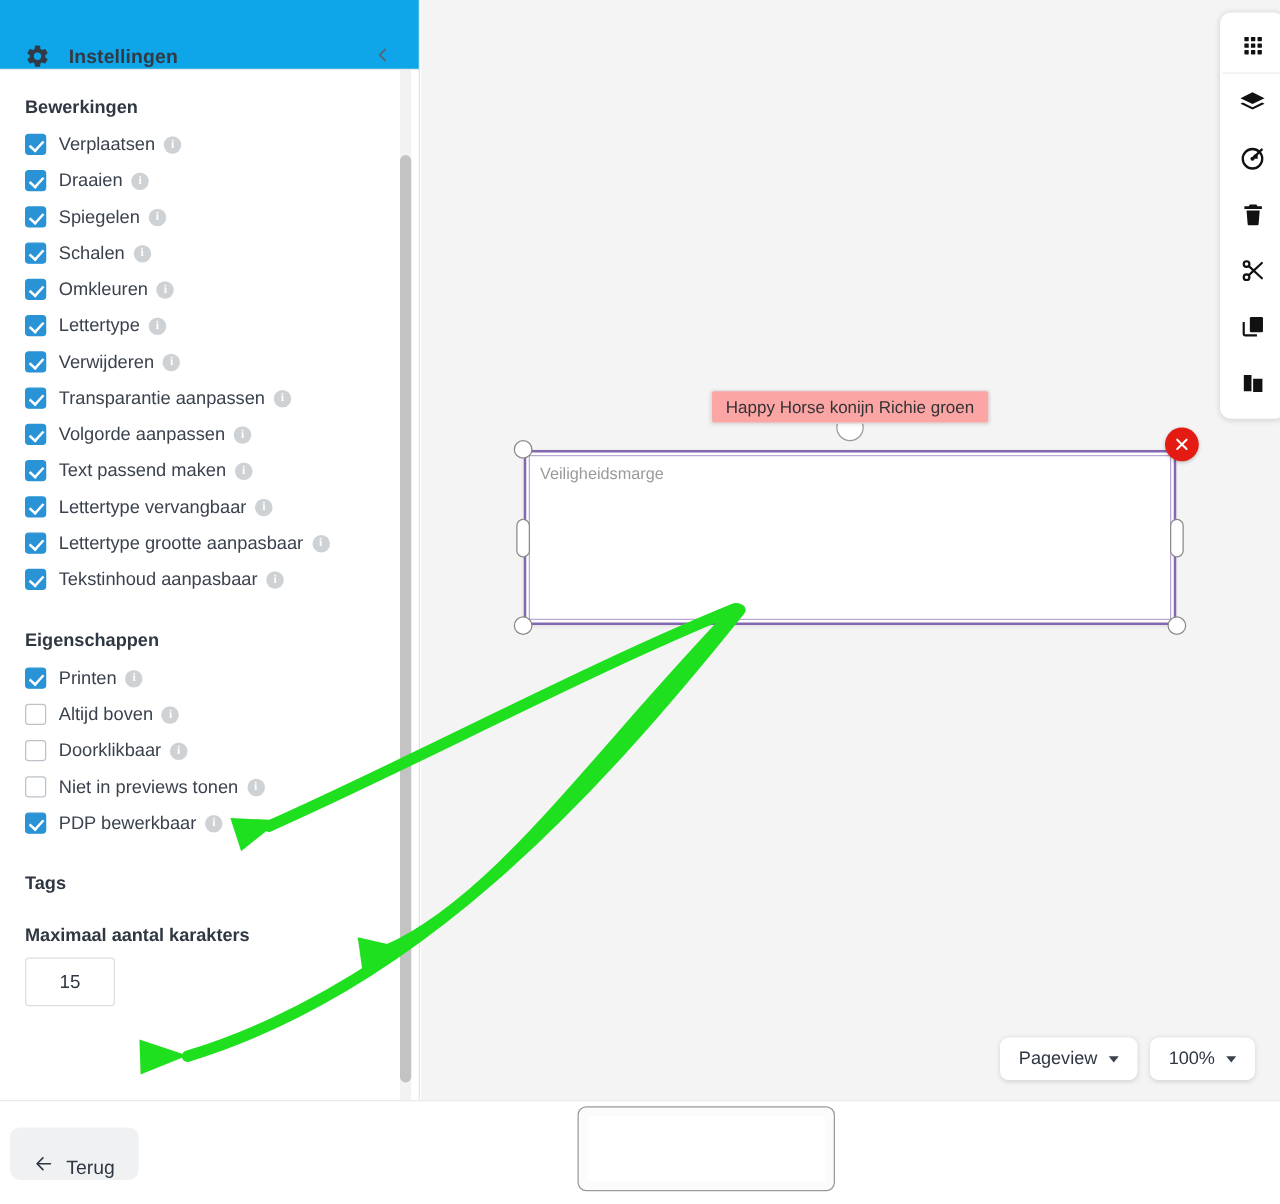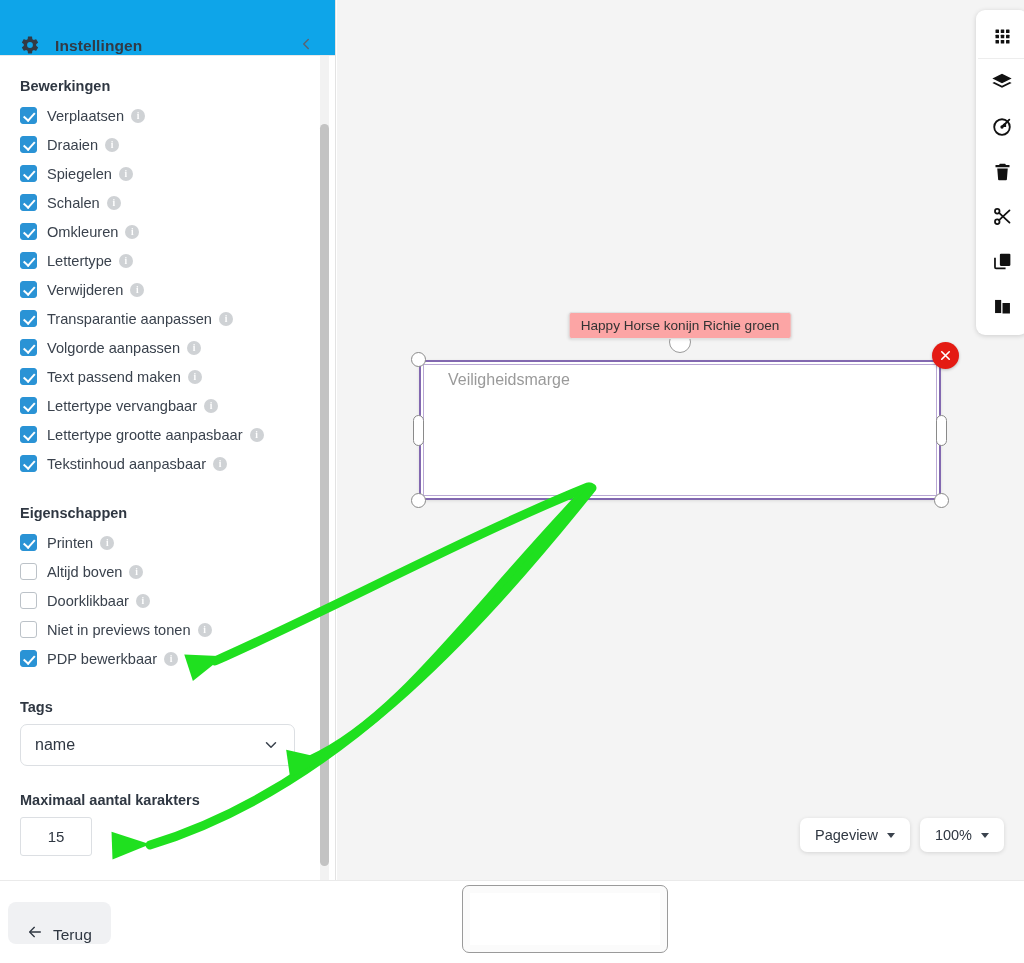--- a/index.html
+++ b/index.html
@@ -111,21 +111,21 @@
   .sel-box {
     position: absolute; left: 0; top: 0; width: 100%; height: 100%;
     background: #fff; border: 2.2px solid #8268b0;
     box-shadow: 0 1px 3px rgba(0,0,0,.10);
   }
   .safety-line {
     position: absolute; left: 2px; top: 2px; right: 2px; bottom: 2px;
     border: 1px solid #b9a8d4; pointer-events: none;
   }
   .safety-label {
-    position: absolute; left: 24px; top: 8px; font-size: 16px; color: #9a9a9a;
+    position: absolute; left: 8px; top: 8px; font-size: 13px; color: #9a9a9a;
     background: rgba(255,255,255,.88); padding: 1px 3px;
   }
   .handle {
     position: absolute; background: #fff; border: 1.3px solid #8a8a8a;
     border-radius: 50%; width: 15px; height: 15px; cursor: pointer;
   }
   .h-tl { left: -8px; top: -8px; }
   .h-bl { left: -8px; bottom: -8px; }
   .h-br { right: -8px; bottom: -8px; }
   .h-side {
@@ -146,21 +146,21 @@
     box-shadow: 0 1px 3px rgba(0,0,0,.25);
   }
   .name-tooltip {
     position: absolute; left: 50%; transform: translateX(-50%); top: -48px;
     background: #fca5a5; border: 1px solid #e0e0e0; border-radius: 3px;
     padding: 5px 11px; font-size: 13.6px; color: #333; white-space: nowrap;
     box-shadow: 0 1px 3px rgba(0,0,0,.10);
   }
 
   
-  .canvas-ctrls { position: absolute; right: 20px; bottom: 28px; display: flex; gap: 10px; }
+  .canvas-ctrls { position: absolute; right: 20px; bottom: 16px; display: flex; gap: 10px; }
   .pill-btn {
     background: #fff; border-radius: 7px; box-shadow: 0 1px 4px rgba(0,0,0,.13);
     height: 34px; display: flex; align-items: center; gap: 9px;
     padding: 0 15px; font-size: 14.5px; color: #2f3742; cursor: pointer;
   }
   .caret { width: 0; height: 0; border-left: 4px solid transparent;
            border-right: 4px solid transparent; border-top: 5px solid #3a424d; }
 
   
   .bottom-bar {
@@ -300,28 +300,20 @@
           <span class="info-icon">i</span>
         </div>
         <div class="opt-row">
           <span class="cb on"></span>
           <span class="opt-label">PDP bewerkbaar</span>
           <span class="info-icon">i</span>
         </div>
       </div>
 
       <div class="field-label">Tags</div>
-      <div class="select-box">
-        <span>name</span>
-        <span class="chev">
-          <svg viewBox="0 0 24 24" width="18" height="18" fill="none" stroke="currentColor" stroke-width="2" stroke-linecap="round" stroke-linejoin="round">
-            <polyline points="6 9 12 15 18 9"></polyline>
-          </svg>
-        </span>
-      </div>
 
       <div class="field-label">Maximaal aantal karakters</div>
       <div class="num-input">15</div>
 
       <div class="scrollbar-track"></div>
       <div class="scrollbar-thumb"></div>
     </div>
   </div>
 
   <div class="canvas">

